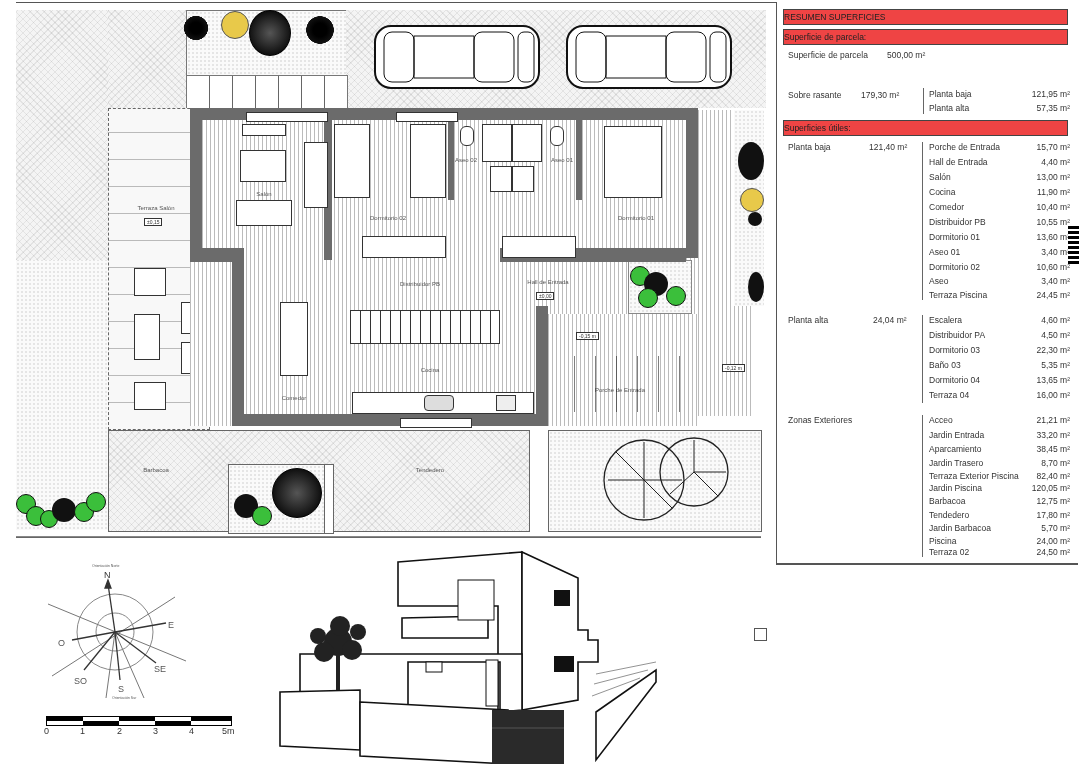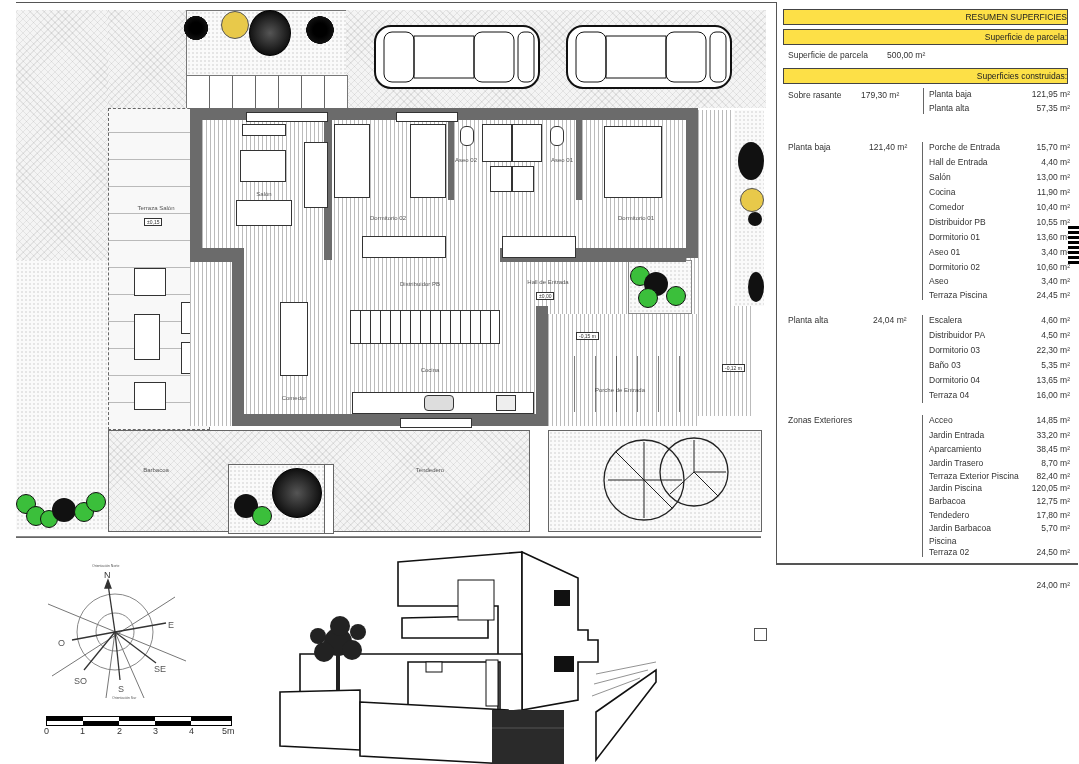--- a/index.html
+++ b/index.html
@@ -1,20 +1,20 @@
 <!DOCTYPE html>
 <html><head>
 <meta charset="utf-8">
 <style>
   html,body{margin:0;padding:0;background:#fff;}
   body{width:1079px;height:764px;position:relative;overflow:hidden;font-family:"Liberation Sans",sans-serif;color:#333;}
   .abs{position:absolute;}
   
   #panel{position:absolute;left:776px;top:2px;width:301px;height:561px;border-left:1.5px solid #555;border-bottom:2px solid #555;background:#fff;}
-  .hdr{position:absolute;left:6px;width:283px;height:14px;background:#fde047;border:1.5px solid #444;font-size:8.5px;text-align:right;line-height:14px;color:#222;}
+  .hdr{position:absolute;left:6px;width:283px;height:14px;background:#ef4444;border:1.5px solid #444;font-size:8.5px;text-align:left;line-height:14px;color:#222;}
   .lbl{position:absolute;font-size:8.5px;color:#333;white-space:nowrap;}
   .val{position:absolute;font-size:8.5px;color:#333;white-space:nowrap;text-align:right;}
   .vline{position:absolute;width:1.2px;background:#666;}
   
   .hatch{background-color:#f4f4f4;background-image:repeating-linear-gradient(45deg,rgba(0,0,0,.07) 0 1px,transparent 1px 5px),repeating-linear-gradient(-45deg,rgba(0,0,0,.07) 0 1px,transparent 1px 5px);}
   .gravel{background-color:#fafafa;background-image:radial-gradient(rgba(0,0,0,.18) .6px,transparent .8px);background-size:4px 4px;}
   .wood{background-color:#fff;background-image:repeating-linear-gradient(90deg,#bbb 0 1px,transparent 1px 4px);}
   .wall{position:absolute;background:#6b6b6b;}
   .room-label{position:absolute;font-size:6px;color:#555;white-space:nowrap;transform:translate(-50%,-50%);}
   .tag{position:absolute;font-size:5px;border:1px solid #333;background:#fff;padding:0 2px;color:#333;white-space:nowrap;}
@@ -174,29 +174,29 @@
 </div>
 
 <div class="abs" style="left:16px;top:536px;width:745px;border-top:1px solid #888;"></div>
 
 <div id="panel">
   <div class="hdr" style="top:7px;">RESUMEN SUPERFICIES</div>
   <div class="hdr" style="top:27px;">Superficie de parcela:</div>
   <div class="lbl" style="left:11px;top:48px;">Superficie de parcela</div>
   <div class="lbl" style="left:110px;top:48px;">500,00 m²</div>
 
-  <div class="hdr" style="top:66px;">Superficies construidas:</div>
   <div class="lbl" style="left:11px;top:88px;">Sobre rasante</div>
   <div class="lbl" style="left:84px;top:88px;">179,30 m²</div>
   <div class="vline" style="left:146px;top:86px;height:26px;"></div>
   <div class="lbl" style="left:152px;top:87px;">Planta baja</div>
   <div class="val" style="right:8px;top:87px;">121,95 m²</div>
   <div class="lbl" style="left:152px;top:101px;">Planta alta</div>
   <div class="val" style="right:8px;top:101px;">57,35 m²</div>
 
+  <div class="hdr" style="top:118px;">Superficies útiles:</div>
 
   <div class="lbl" style="left:11px;top:140px;">Planta baja</div>
   <div class="lbl" style="left:92px;top:140px;">121,40 m²</div>
   <div class="vline" style="left:145px;top:140px;height:158px;"></div>
   <div class="lbl" style="left:152px;top:140px;">Porche de Entrada</div>
   <div class="val" style="right:8px;top:140px;">15,70 m²</div>
   <div class="lbl" style="left:152px;top:155px;">Hall de Entrada</div>
   <div class="val" style="right:8px;top:155px;">4,40 m²</div>
   <div class="lbl" style="left:152px;top:170px;">Salón</div>
   <div class="val" style="right:8px;top:170px;">13,00 m²</div>
@@ -229,39 +229,39 @@
   <div class="lbl" style="left:152px;top:358px;">Baño 03</div>
   <div class="val" style="right:8px;top:358px;">5,35 m²</div>
   <div class="lbl" style="left:152px;top:373px;">Dormitorio 04</div>
   <div class="val" style="right:8px;top:373px;">13,65 m²</div>
   <div class="lbl" style="left:152px;top:388px;">Terraza 04</div>
   <div class="val" style="right:8px;top:388px;">16,00 m²</div>
 
   <div class="lbl" style="left:11px;top:413px;">Zonas Exteriores</div>
   <div class="vline" style="left:145px;top:413px;height:142px;"></div>
   <div class="lbl" style="left:152px;top:413px;">Acceo</div>
-  <div class="val" style="right:8px;top:413px;">14,85 m²</div>
+  <div class="val" style="right:8px;top:413px;">21,21 m²</div>
   <div class="lbl" style="left:152px;top:428px;">Jardin Entrada</div>
   <div class="val" style="right:8px;top:428px;">33,20 m²</div>
   <div class="lbl" style="left:152px;top:442px;">Aparcamiento</div>
   <div class="val" style="right:8px;top:442px;text-align:center;">38,45 m²</div>
   <div class="lbl" style="left:152px;top:456px;">Jardin Trasero</div>
   <div class="val" style="right:8px;top:456px;">8,70 m²</div>
   <div class="lbl" style="left:152px;top:469px;">Terraza Exterior Piscina</div>
   <div class="val" style="right:8px;top:469px;">82,40 m²</div>
   <div class="lbl" style="left:152px;top:481px;">Jardin Piscina</div>
   <div class="val" style="right:8px;top:481px;">120,05 m²</div>
   <div class="lbl" style="left:152px;top:494px;">Barbacoa</div>
   <div class="val" style="right:8px;top:494px;">12,75 m²</div>
   <div class="lbl" style="left:152px;top:508px;">Tendedero</div>
   <div class="val" style="right:8px;top:508px;">17,80 m²</div>
   <div class="lbl" style="left:152px;top:521px;">Jardin Barbacoa</div>
   <div class="val" style="right:8px;top:521px;">5,70 m²</div>
   <div class="lbl" style="left:152px;top:534px;">Piscina</div>
-  <div class="val" style="right:8px;top:534px;margin-top:44px;">24,00 m²</div>
+  <div class="val" style="right:8px;top:534px;">24,00 m²</div>
   <div class="lbl" style="left:152px;top:545px;">Terraza 02</div>
   <div class="val" style="right:8px;top:545px;">24,50 m²</div>
 </div>
 
 <div class="abs" style="left:1068px;top:224px;width:11px;height:40px;background:repeating-linear-gradient(0deg,#000 0 3px,#fff 3px 5px),#000;"></div>
 
 <svg class="abs" style="left:40px;top:560px;" width="150" height="140" viewBox="0 0 150 140">
   <circle cx="75" cy="72" r="38" fill="none" stroke="#888" stroke-width="1"></circle>
   <circle cx="75" cy="72" r="19" fill="none" stroke="#888" stroke-width="1"></circle>
   <g stroke="#777" stroke-width="1">

